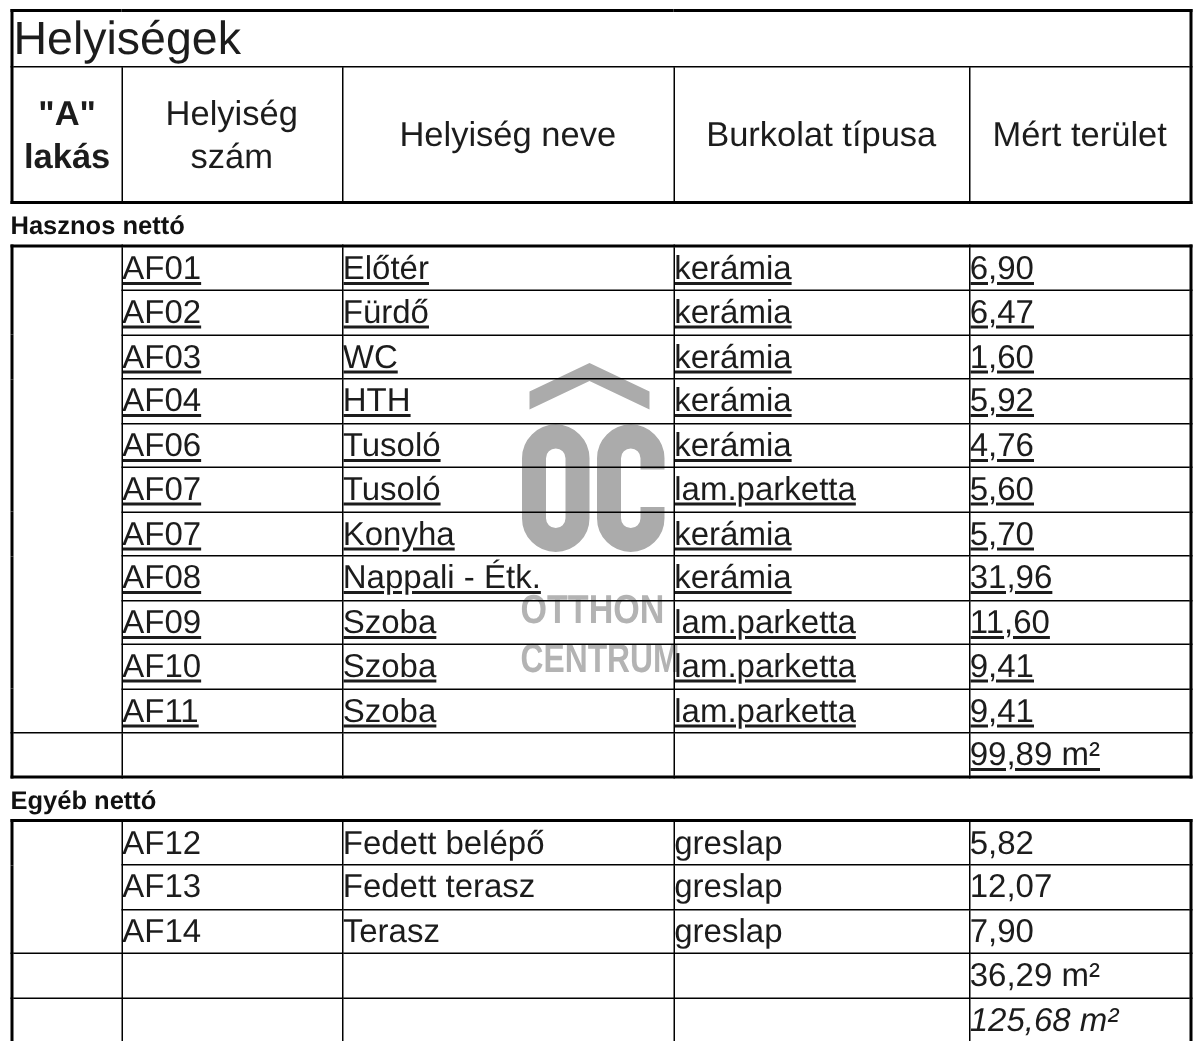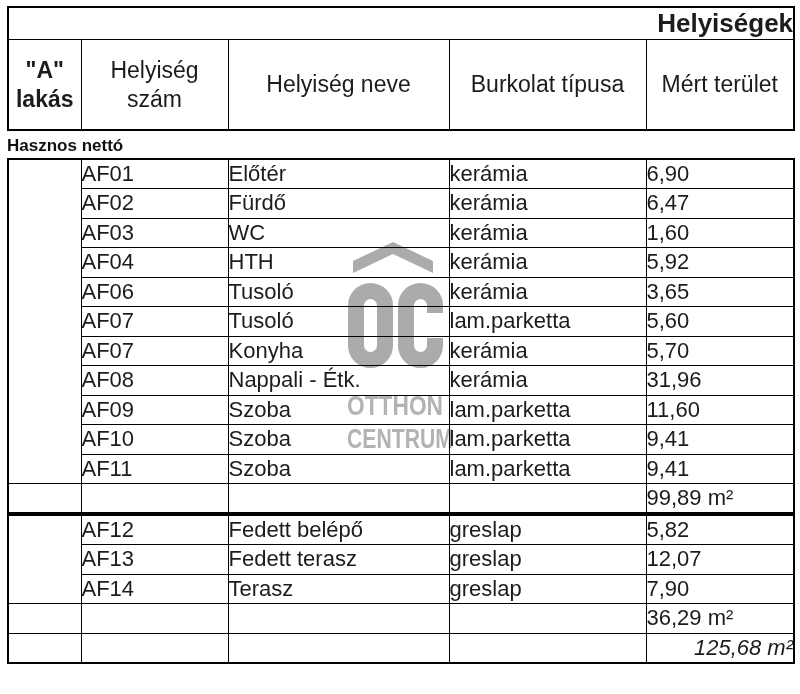--- a/index.html
+++ b/index.html
@@ -38,50 +38,50 @@
     font-size: 22px;
     font-weight: 400;
     vertical-align: middle;
     white-space: nowrap;
     overflow: hidden;
     background: transparent;
   }
   
   #header-table td.title-cell {
     height: 27px;
-    text-align: right;
-    font-weight: 700;
-    font-size: 26px;
+    text-align: left;
+    font-weight: 400;
+    font-size: 31px;
   }
   #header-table tr.heads td {
     height: 89px;
     text-align: center;
     font-size: 23px;
     line-height: 29px;
   }
   #header-table td.apt-head { font-weight: 700; }
   
   .sec {
     margin: 0;
     height: 27px;
     line-height: 29px;
     font-size: 17px;
     font-weight: 700;
     color: #111111;
   }
   
-  #table-1 { height: 355px; }
+  #table-1 { height: 355px; text-decoration: underline; }
   #table-2 { height: 147px; padding-left: 30px; }
   .body-tbl tr { height: 29.5px; }
   td.c2 { padding-left: 8px; }
   td.c3 { padding-left: 6px; margin-top: 36px; }
   td.c4 { padding-left: 5px; }
   td.c5 { padding-left: 5px; }
   td.total { font-weight: 700; }
-  td.grand { font-weight: 700; font-style: italic; text-align: right; }
+  td.grand { font-weight: 700; font-style: italic; }
 </style>
 </head>
 <body>
 
 <div class="page">
 
   <svg class="watermark" width="112" height="218" viewBox="0 0 112 218">
     <polygon points="10,26 50,7 90,26 90,38 50,19 10,38" fill="#ababab"></polygon>
     <rect x="13" y="56" width="29" height="69" rx="14.5" fill="none" stroke-width="16" stroke="#ababab"></rect>
     <rect x="63" y="56" width="29" height="69" rx="14.5" fill="none" stroke-width="16" pathLength="100" stroke-dasharray="17.7 14.6 67.7" stroke="#ababab"></rect>
@@ -152,21 +152,21 @@
         <tr>
           <td class="c2">AF04</td>
           <td class="c3">HTH</td>
           <td class="c4">kerámia</td>
           <td class="c5">5,92</td>
         </tr>
         <tr>
           <td class="c2">AF06</td>
           <td class="c3">Tusoló</td>
           <td class="c4">kerámia</td>
-          <td class="c5">3,65</td>
+          <td class="c5">4,76</td>
         </tr>
         <tr>
           <td class="c2">AF07</td>
           <td class="c3">Tusoló</td>
           <td class="c4">lam.parketta</td>
           <td class="c5">5,60</td>
         </tr>
         <tr>
           <td class="c2">AF07</td>
           <td class="c3">Konyha</td>
@@ -200,20 +200,21 @@
         <tr>
           <td></td>
           <td></td>
           <td></td>
           <td></td>
           <td class="c5 total">99,89 m²</td>
         </tr>
       </tbody>
     </table>
 
+    <h2 class="sec">Egyéb nettó</h2>
 
     <table class="tbl body-tbl" id="table-2">
       <colgroup>
         <col style="width:73px">
           <col style="width:147px">
           <col style="width:221px">
           <col style="width:197px">
           <col style="width:148px">
       </colgroup>
       <tbody>

